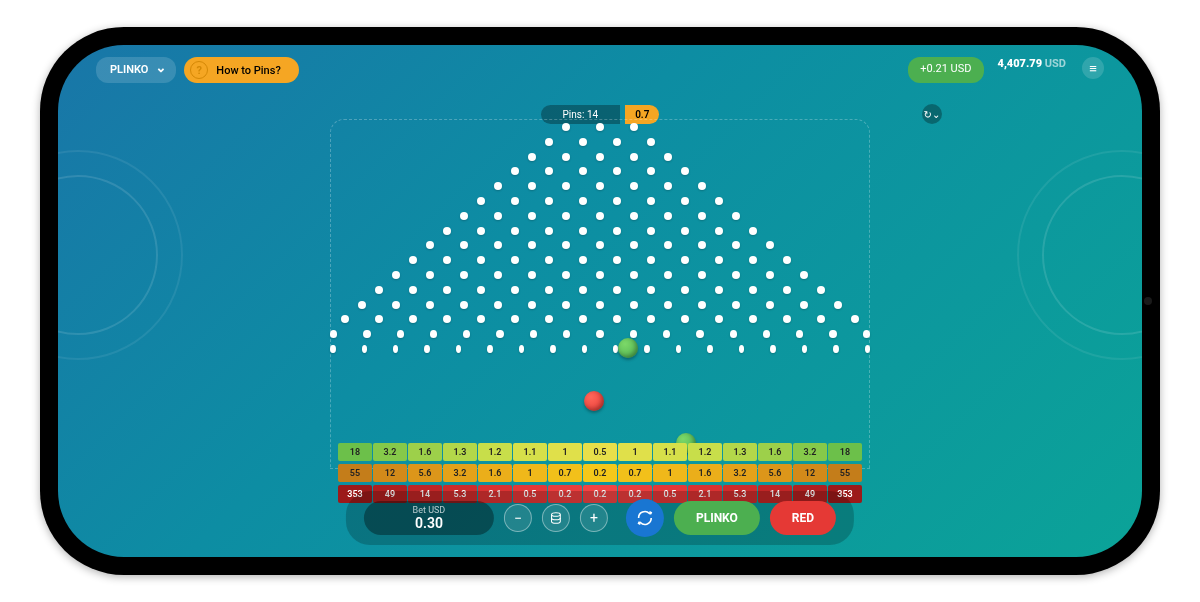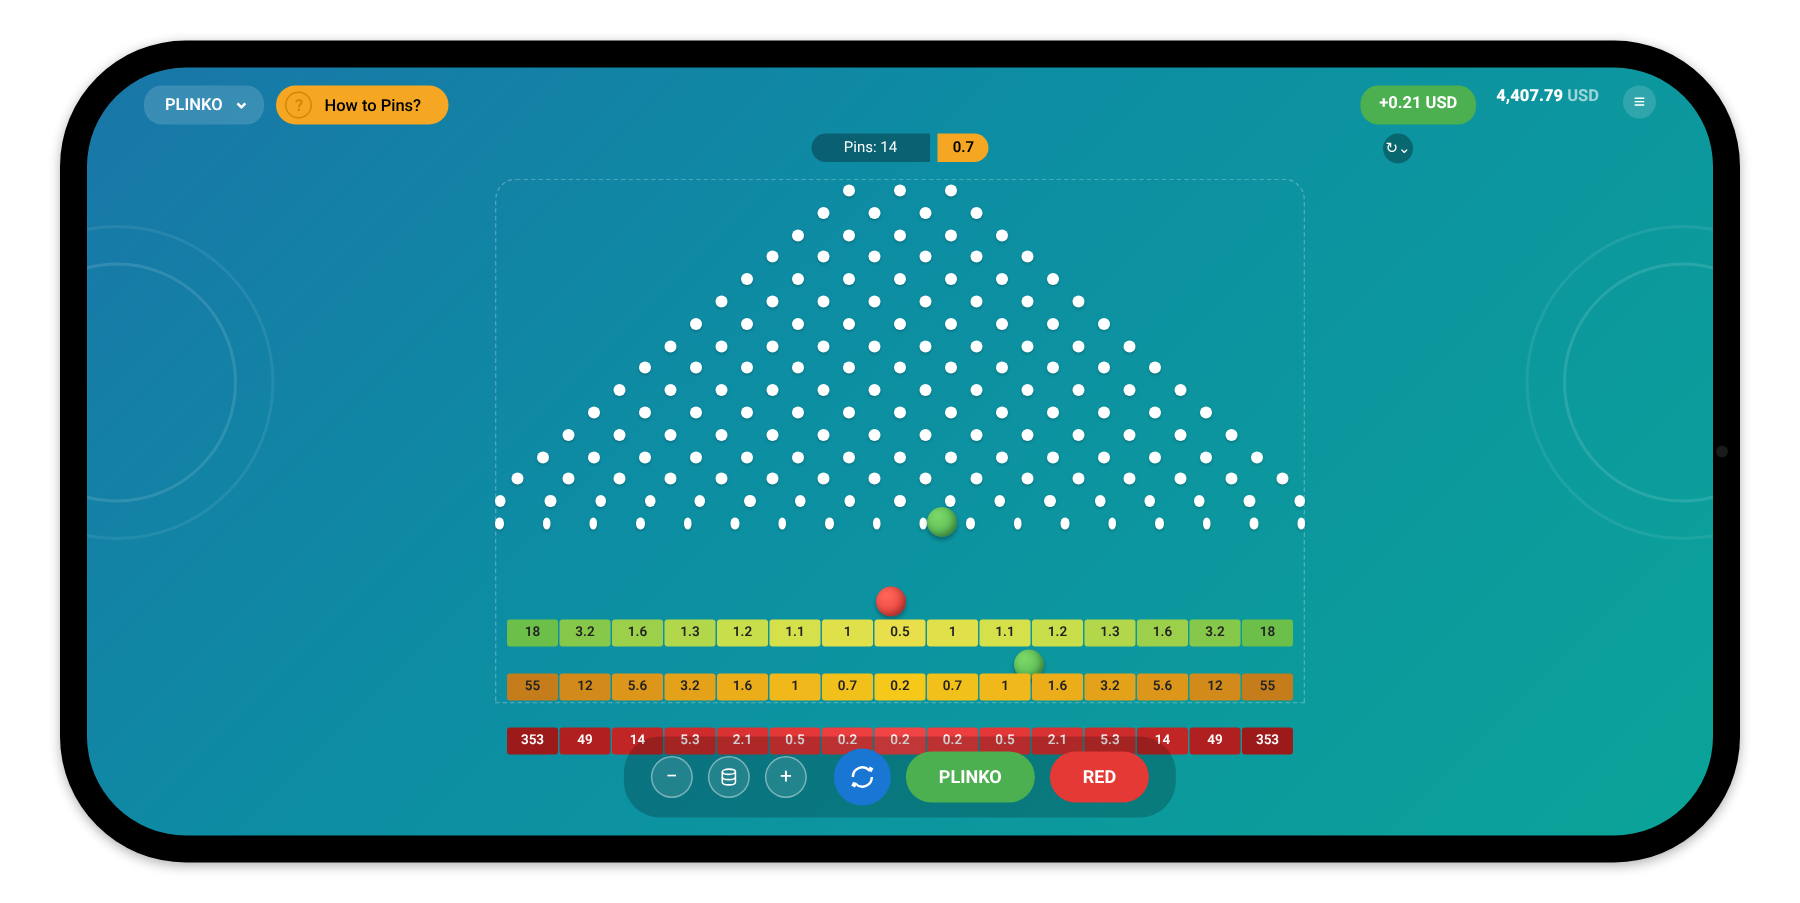--- a/index.html
+++ b/index.html
@@ -10,38 +10,38 @@
 .deco-l,.deco-r{position:absolute;top:130px;width:160px;height:160px;border:2px solid rgba(255,255,255,.12);border-radius:50%}
 .deco-l{left:-60px}.deco-r{right:-60px}
 .deco-l2,.deco-r2{position:absolute;top:105px;width:210px;height:210px;border:2px solid rgba(255,255,255,.08);border-radius:50%}
 .deco-l2{left:-85px}.deco-r2{right:-85px}
 .topbar{position:absolute;top:12px;left:0;right:0;display:flex;padding:0 38px;gap:8px}
 .game-select{background:rgba(255,255,255,.15);color:#fff;font-size:11px;font-weight:600;padding:6px 28px 6px 14px;border-radius:12px;position:relative;cursor:pointer}
 .game-select::after{content:"⌄";position:absolute;right:10px;top:3px;font-size:13px}
 .help-btn{background:#f5a623;border-radius:14px;padding:4px 18px 4px 6px;display:flex;align-items:center;gap:8px;font-size:11px;color:#000;font-weight:500;cursor:pointer}
 .help-q{width:18px;height:18px;border:1.5px solid #d48806;border-radius:50%;display:flex;align-items:center;justify-content:center;font-weight:bold;font-size:11px;color:#d48806}
 .spacer{flex:1}
-.win-pill{background:#4caf50;color:#fff;font-size:11px;font-weight:700;padding:5px 12px;border-radius:12px}
+.win-pill{background:#4caf50;color:#fff;font-size:11px;font-weight:400;padding:5px 12px;border-radius:12px}
 .balance{color:#fff;font-size:11px;font-weight:600;margin-left:6px}
 .balance span{color:rgba(255,255,255,.6);font-weight:700}
 .menu-btn{width:22px;height:22px;border-radius:50%;background:rgba(255,255,255,.15);display:flex;align-items:center;justify-content:center;margin-left:8px;color:#fff;font-size:13px;cursor:pointer}
-.subbar{position:absolute;top:44px;left:0;right:0;display:flex;align-items:flex-start;justify-content:center;gap:5px}
+.subbar{position:absolute;top:60px;left:0;right:0;display:flex;align-items:flex-end;justify-content:center;gap:5px}
 .pins-pill{background:rgba(0,0,0,.3);color:#fff;font-size:10px;padding:4px 22px;border-radius:10px 0 0 10px}
 .mult-pill{background:#f5a623;color:#000;font-size:10px;font-weight:600;padding:4px 10px;border-radius:0 10px 10px 0}
 .history-btn{position:absolute;right:200px;width:20px;height:20px;border-radius:50%;background:rgba(0,0,0,.3);display:flex;align-items:center;justify-content:center;color:#fff;font-size:10px;cursor:pointer}
 .board{position:absolute;top:74px;left:50%;transform:translateX(-50%);width:540px;height:350px}
 .board-outline{position:absolute;top:0;left:0;right:0;bottom:0;border:1.5px dashed rgba(255,255,255,.25);border-radius:14px 14px 0 0}
 .pins{position:absolute;top:4px;left:0;right:0;text-align:center}
 .pin-row{display:flex;justify-content:center;gap:26px;margin-bottom:6.8px}
 .pin{width:8px;height:8px;background:#fff;border-radius:50%;box-shadow:0 1px 2px rgba(0,0,0,.2)}
 .ball{position:absolute;width:20px;height:20px;border-radius:50%;box-shadow:inset -2px -2px 4px rgba(0,0,0,.3),0 2px 3px rgba(0,0,0,.3)}
 .ball-g1{background:radial-gradient(circle at 35% 30%,#7cd868,#4caf50);top:219px;left:288px}
 .ball-r{background:radial-gradient(circle at 35% 30%,#ff6659,#e53935);top:272px;left:254px}
 .ball-g2{background:radial-gradient(circle at 35% 30%,#7cd868,#4caf50);top:314px;left:346px}
-.payouts{position:absolute;bottom:54px;left:50%;transform:translateX(-50%);display:flex;flex-direction:column;gap:18px}
+.payouts{position:absolute;bottom:54px;left:50%;transform:translateX(-50%);display:flex;flex-direction:column;gap:3px}
 .pay-row{display:flex;gap:1px}
 .pay-cell{width:34px;height:18px;display:flex;align-items:center;justify-content:center;font-size:9px;font-weight:600;color:#222;border-radius:2px}
 .bottombar{position:absolute;bottom:12px;left:50%;transform:translateX(-50%);display:flex;align-items:center;gap:10px;background:rgba(0,0,0,.2);padding:8px 18px;border-radius:24px}
 .bet-pill{background:rgba(0,0,0,.35);border-radius:20px;padding:4px 22px;text-align:center;min-width:130px}
 .bet-label{color:rgba(255,255,255,.7);font-size:9px}
 .bet-val{color:#fff;font-size:14px;font-weight:600}
 .round-btn{width:28px;height:28px;border-radius:50%;border:1px solid rgba(255,255,255,.4);background:rgba(255,255,255,.1);color:#fff;display:flex;align-items:center;justify-content:center;font-size:14px;cursor:pointer}
 .auto-btn{width:38px;height:38px;border-radius:50%;background:#1976d2;color:#fff;display:flex;align-items:center;justify-content:center;font-size:17px;cursor:pointer;margin-left:8px}
 .color-btn{padding:10px 22px;border-radius:20px;font-size:12px;font-weight:700;color:#fff;cursor:pointer;border:none}
 .btn-green{background:#4caf50}.btn-yellow{background:#d4a017}.btn-red{background:#e53935}
@@ -335,20 +335,24 @@
           <div class="pay-cell" style="background: rgb(228, 56, 56); color: rgb(255, 255, 255);">0.5</div>
           <div class="pay-cell" style="background: rgb(218, 50, 50); color: rgb(255, 255, 255);">2.1</div>
           <div class="pay-cell" style="background: rgb(206, 44, 44); color: rgb(255, 255, 255);">5.3</div>
           <div class="pay-cell" style="background: rgb(192, 38, 38); color: rgb(255, 255, 255);">14</div>
           <div class="pay-cell" style="background: rgb(176, 32, 32); color: rgb(255, 255, 255);">49</div>
           <div class="pay-cell" style="background: rgb(156, 26, 26); color: rgb(255, 255, 255);">353</div>
         </div>
       </div>
 
     <div class="bottombar">
+      <div class="bet-pill">
+        <div class="bet-label">Bet USD</div>
+        <div class="bet-val">0.30</div>
+      </div>
       <div class="round-btn">−</div>
       <div class="round-btn">
         <svg width="14" height="14" viewBox="0 0 16 16" fill="none" stroke="#fff" stroke-width="1.2">
             <ellipse cx="8" cy="4" rx="5" ry="2"></ellipse>
             <path d="M3 4v4c0 1.1 2.2 2 5 2s5-.9 5-2V4"></path>
             <path d="M3 8v4c0 1.1 2.2 2 5 2s5-.9 5-2V8"></path>
           </svg>
       </div>
       <div class="round-btn">+</div>
       <div class="auto-btn">

